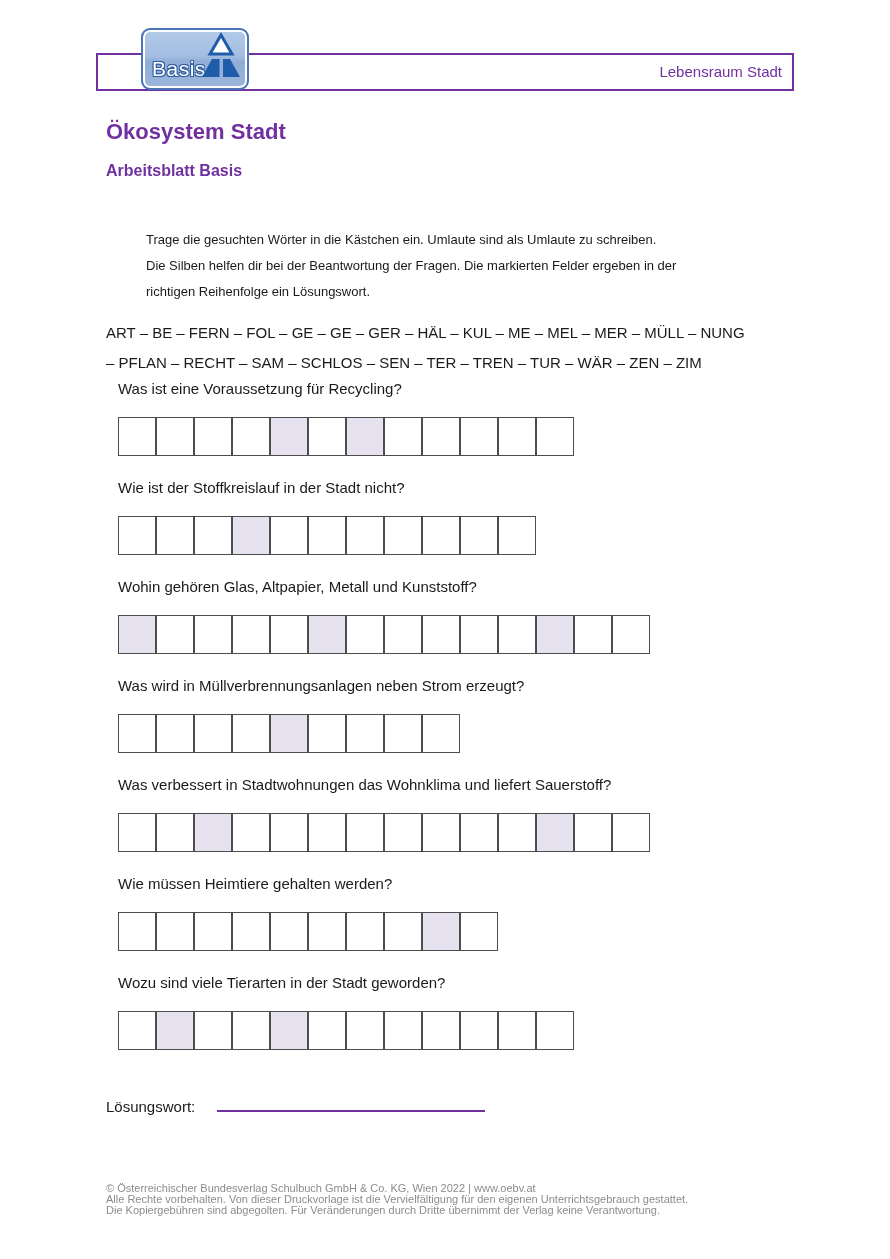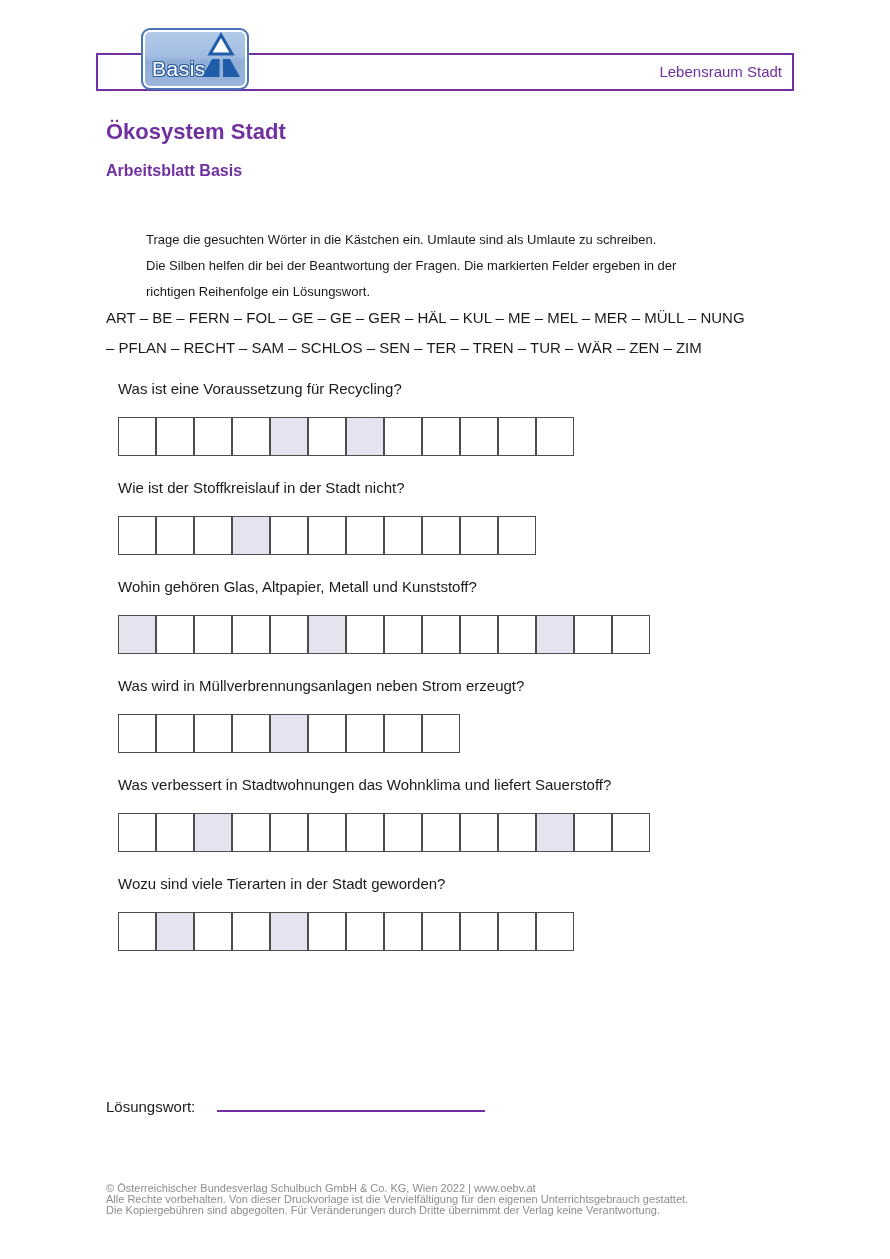--- a/index.html
+++ b/index.html
@@ -33,21 +33,21 @@
   .page-title{
     position:absolute;left:106px;top:119px;font-size:22px;font-weight:bold;
     color:var(--accent,#7030a0);
   }
   .page-subtitle{
     position:absolute;left:106px;top:162px;font-size:16px;font-weight:bold;
     color:var(--accent,#7030a0);
   }
   
   .instructions{position:absolute;left:106px;top:227px;font-size:13px;line-height:26px;margin-left:40px;}
-  .syllables{position:absolute;left:106px;top:303px;font-size:15px;line-height:30px;}
+  .syllables{position:absolute;left:106px;top:318px;font-size:15px;line-height:30px;}
   
   #questions{position:absolute;left:106px;top:380px;width:700px;margin-left:12px;}
   .question{position:relative;height:99px;}
   .q-text{position:absolute;left:0;top:0;font-size:15px;}
   .box-row{position:absolute;left:0;top:37px;display:flex;}
   .cell{
     width:36px;height:37px;border:1px solid #4d4d4d;background:#ffffff;
   }
   .cell.hl{background:var(--hl,#e6e2f0);}
   
@@ -174,20 +174,35 @@
         <div class="cell"></div>
         <div class="cell"></div>
         <div class="cell"></div>
         <div class="cell"></div>
         <div class="cell hl"></div>
         <div class="cell"></div>
         <div class="cell"></div>
       </div>
     </div>
     <div class="question">
+      <div class="q-text">Wie müssen Heimtiere gehalten werden?</div>
+      <div class="box-row">
+        <div class="cell"></div>
+        <div class="cell"></div>
+        <div class="cell"></div>
+        <div class="cell"></div>
+        <div class="cell"></div>
+        <div class="cell"></div>
+        <div class="cell"></div>
+        <div class="cell"></div>
+        <div class="cell hl"></div>
+        <div class="cell"></div>
+      </div>
+    </div>
+    <div class="question">
       <div class="q-text">Wozu sind viele Tierarten in der Stadt geworden?</div>
       <div class="box-row">
         <div class="cell"></div>
         <div class="cell hl"></div>
         <div class="cell"></div>
         <div class="cell"></div>
         <div class="cell hl"></div>
         <div class="cell"></div>
         <div class="cell"></div>
         <div class="cell"></div>

